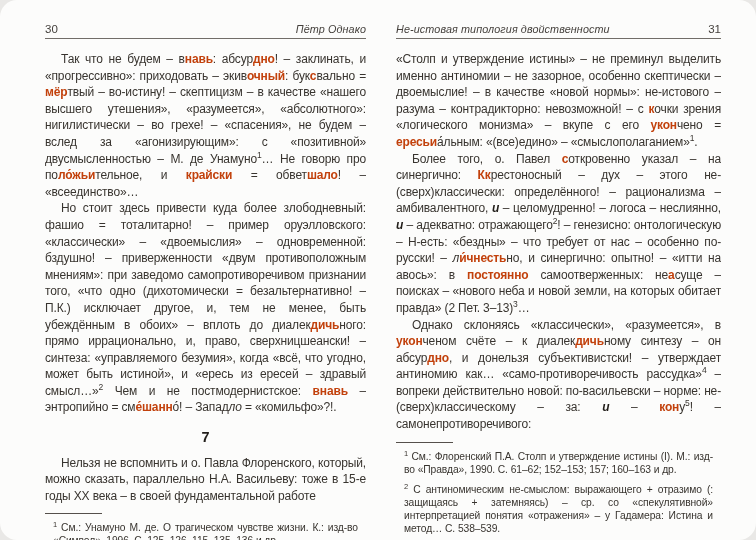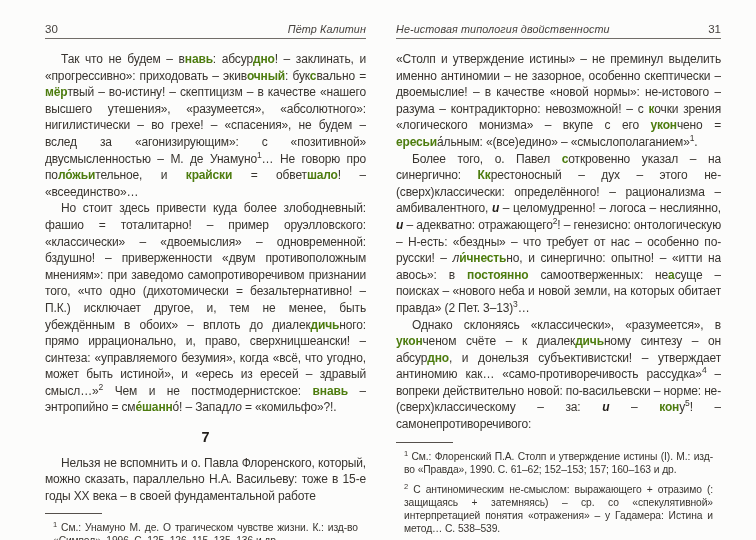--- a/index.html
+++ b/index.html
@@ -1,39 +1,39 @@
 <!DOCTYPE html>
 <html lang="ru"><head>
 <meta charset="utf-8">
 <style>
   html,body{margin:0;padding:0;background:#e9e8e6;}
   .spread{
     position:relative;width:756px;height:540px;margin:0 auto;
     background:#fcfcfb;overflow:hidden;
-    font-family:"Liberation Sans",sans-serif;color:#38342f;
+    font-family:"Liberation Sans",sans-serif;color:#38342f;border-radius:17px;
   }
   .page{position:absolute;top:0;height:540px;overflow:hidden;}
   .page.left{left:45px;width:321px;}
   .page.right{left:396px;width:325px;}
 
   .running-head{
     display:flex;justify-content:space-between;align-items:baseline;
     padding-top:23px;font-size:10.8px;color:#45413d;
   }
   .running-title{font-style:italic;letter-spacing:0.1px;}
   .page-num{font-size:11.5px;}
   .head-rule{border-bottom:1.2px solid #716d68;margin-top:3px;}
 
   .body-text{
     margin-top:12px;font-size:12px;line-height:16.6px;
     text-align:justify;letter-spacing:-0.15px;
   }
   .para{margin:0;}
   .para.indent{text-indent:16px;}
-  .b{font-weight:bold;color:#4d7c0f;}
+  .b{font-weight:bold;color:#c2410c;}
   .i{font-style:italic;}
   .bi{font-weight:bold;font-style:italic;color:#211d19;}
   sup{font-size:8.5px;line-height:0;vertical-align:super;}
 
   .section-number{
     text-align:center;font-weight:bold;font-size:14.5px;
     color:#211d19;margin:13px 0 9px 0;text-indent:0;
   }
 
   .footnotes-area{margin-top:9px;}
@@ -45,21 +45,21 @@
   .footnote sup{font-size:7.5px;}
 </style>
 </head>
 <body>
 
 <div class="spread">
 
   <div class="page left">
     <div class="running-head">
       <span class="page-num">30</span>
-      <span class="running-title">Пётр Калитин</span>
+      <span class="running-title">Пётр Однако</span>
     </div>
     <div class="head-rule"></div>
     <div class="body-text">
         <p class="para indent"><span>Так что не будем – в</span><span class="b">навь</span><span>: абсур</span><span class="b">дно</span><span>! – заклинать, и «прогрессивно»: приходовать – экив</span><span class="b">очный</span><span>: бук</span><span class="b">с</span><span>вально = </span><span class="b">мёр</span><span>твый – во-истину! – скептицизм – в качестве «нашего высшего утешения», «разумеется», «абсолютного»: нигилистически – во грехе! – «спасения», не будем – вслед за «агонизирующим»: с «позитивной» двусмысленностью – М. де Унамуно</span><sup>1</sup><span>… Не говорю про по</span><span class="b">ло́жьи</span><span>тельное, и </span><span class="b">крайски</span><span> = обвет</span><span class="b">шало</span><span>! – «всеединство»…</span></p>
         <p class="para indent"><span>Но стоит здесь привести куда более злободневный: фашио = тоталитарно! – пример оруэлловского: «классически» – «двоемыслия» – одновременной: бздушно! – приверженности «двум противоположным мнениям»: при заведомо самопротиворечивом признании того, «что одно (дихотомически = безальтернативно! – П.К.) исключает другое, и, тем не менее, быть убеждённым в обоих» – вплоть до диалек</span><span class="b">дичь</span><span>ного: прямо иррационально, и, право, сверхницшеански! – синтеза: «управляемого безумия», когда «всё, что угодно, может быть истиной», и «ересь из ересей – здравый смысл…»</span><sup>2</sup><span> Чем и не постмодернистское: </span><span class="b">внавь</span><span> – энтропийно = см</span><span class="b">е́шанн</span><span>о́! – Запад</span><span class="i">ло</span><span> = «комильфо»?!.</span></p>
         <div class="section-number">7</div>
         <p class="para indent"><span>Нельзя не вспомнить и о. Павла Флоренского, который, можно сказать, параллельно Н.А. Васильеву: тоже в 15-е годы ХХ века – в своей фундаментальной работе</span></p>
       </div>
     <div class="footnotes-area">
       <div class="fn-sep"></div>

